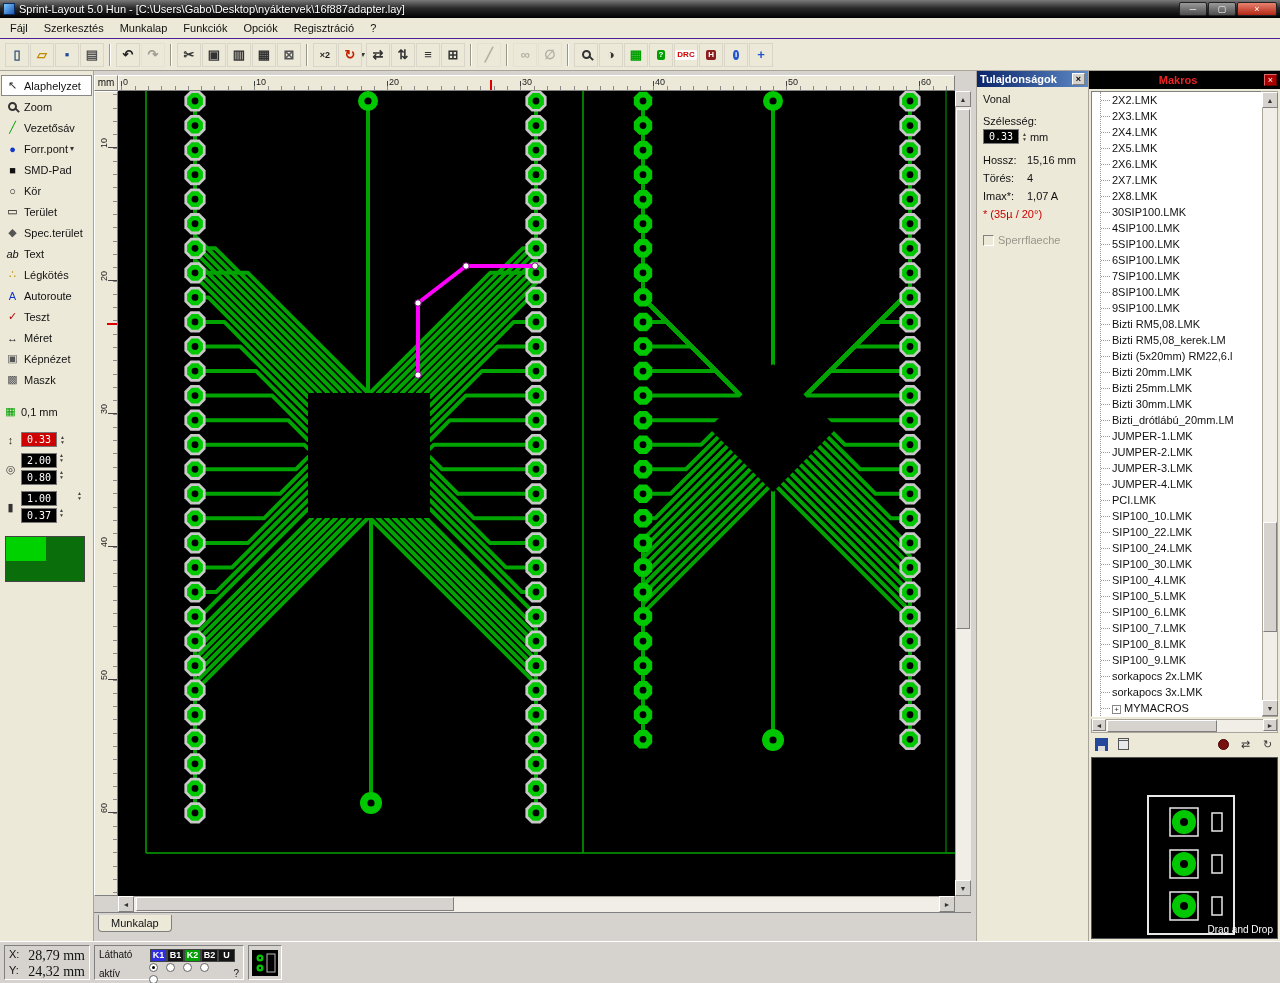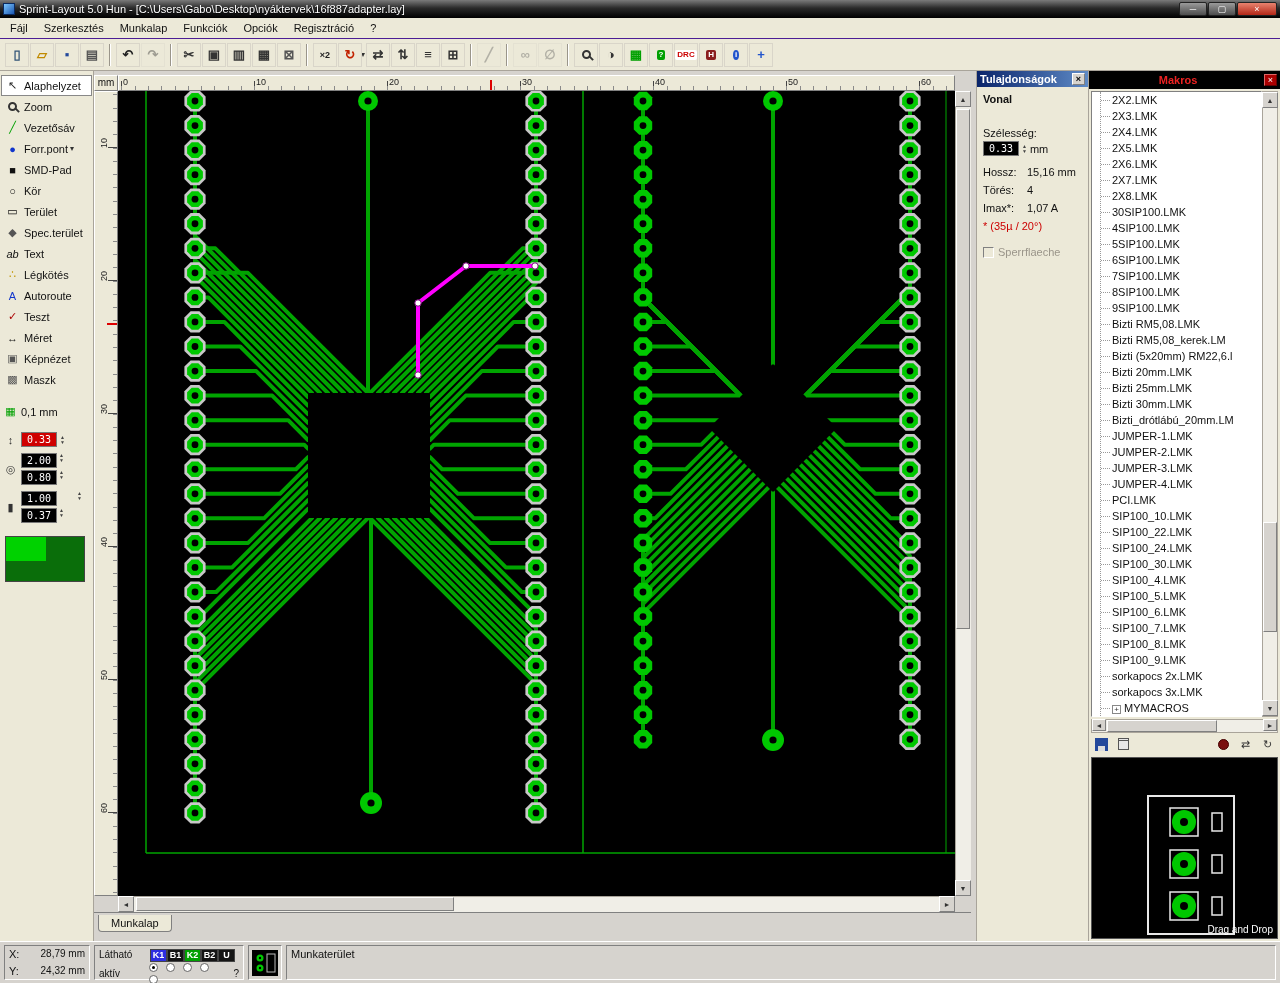--- a/index.html
+++ b/index.html
@@ -67,21 +67,21 @@
   .thumb{position:absolute;background:#d6d3ce;border:1px solid;border-color:#fff #808080 #808080 #fff}
   .tabrow{grid-row:4;grid-column:1/4;display:flex;align-items:flex-end;padding-left:4px;border-top:1px solid #808080;background:#d6d3ce}
   .tab{background:#ece9d8;border:1px solid #808080;border-top:none;border-radius:0 0 4px 4px;padding:2px 12px;font-size:11px}
 
   
   .props{width:112px;flex:0 0 112px;background:#ece9d8;border-left:1px solid #a9a49a;display:flex;flex-direction:column}
   .phead{height:16px;background:linear-gradient(90deg,#0a246a,#5e8ac6);color:#fff;font-weight:bold;font-size:11px;display:flex;align-items:center;padding:0 3px}
   .phead .sp{flex:1}
   .xbtn{width:13px;height:12px;background:#d6d3ce;border:1px solid;border-color:#fff #808080 #808080 #fff;color:#000;font-size:9px;line-height:10px;text-align:center}
   .pbody{padding:6px 6px;font-size:11px}
-  .pbody .sect{font-weight:bold;margin-bottom:22px}
+  .pbody .sect{font-weight:normal;margin-bottom:10px}
   .plabel{margin-bottom:2px}
   .pwidth{display:flex;align-items:center;gap:3px;margin-bottom:10px}
   .prow{display:flex;margin-bottom:6px}
   .prow .l{width:44px}
   .pfoot{color:#c00;margin-top:4px;margin-bottom:14px}
   .pcheck{display:flex;align-items:center;gap:4px;color:#9a958a}
   .cbox{width:11px;height:11px;background:#ece9d8;border:1px solid;border-color:#808080 #fff #fff #808080}
 
   
   .macros{width:192px;flex:0 0 192px;background:#ece9d8;border-left:1px solid #a9a49a;display:flex;flex-direction:column}
@@ -104,21 +104,21 @@
   .trash{width:11px;height:12px;border:1px solid #555;border-top:3px double #555;background:#e8e8e8}
   .reddot{width:11px;height:11px;border-radius:50%;background:#7a0f0f;border:1px solid #400}
   .preview{flex:1;background:#000;margin:2px;position:relative;border:1px solid #555}
   .draghint{position:absolute;right:4px;bottom:3px;color:#fff;font-size:10px}
 
   
   .statusbar{height:42px;flex:0 0 42px;background:#d6d3ce;border-top:1px solid #fff;display:flex;align-items:stretch;gap:4px;padding:3px 4px}
   .sbcell{border:1px solid;border-color:#808080 #fff #fff #808080;padding:2px 4px;display:flex;flex-direction:column;justify-content:space-between}
   .sb-xy{width:86px}
   .sb-xy div{display:flex;justify-content:space-between}
-  .sb-xy .num{font-family:Liberation Sans, sans-serif;font-size:10px}
+  .sb-xy .num{font-family:Liberation Serif, serif;font-size:14px}
   .sb-layers{width:150px}
   .lrow{display:flex;align-items:center;gap:9px}
   .lrow .lbl{width:42px;font-size:10px}
   .chip{width:17px;height:13px;color:#fff;font-size:9px;font-weight:bold;display:inline-flex;align-items:center;justify-content:center;border:1px solid #444}
   .radio{width:9px;height:9px;border-radius:50%;border:1px solid #666;background:#fff;display:inline-block;position:relative;margin:0 4px}
   .radio.sel::after{content:"";position:absolute;left:2px;top:2px;width:3px;height:3px;border-radius:50%;background:#000}
   .help{margin-left:4px;font-size:10px}
   .sb-icon{width:34px;align-items:center;justify-content:center;display:flex}
   .sb-work{flex:1;justify-content:flex-start}
 </style>
@@ -1017,17 +1017,14 @@
     <div class="sbcell sb-icon">
       <svg width="26" height="26" viewBox="0 0 26 26">
         <rect width="26" height="26" fill="#000"></rect>
         <circle cx="8" cy="8" r="3.5" fill="#00c800"></circle>
           <circle cx="8" cy="8" r="1.2" fill="#000"></circle>
         <circle cx="8" cy="18" r="3.5" fill="#00c800"></circle>
           <circle cx="8" cy="18" r="1.2" fill="#000"></circle>
         <rect x="15" y="4" width="8" height="18" fill="none" stroke="#bbb"></rect>
       </svg>
     </div>
-    <div class="sbcell sb-work">
-      <span>Munkaterület</span>
-    </div>
   </div>
 </div>
 
 </body></html>

